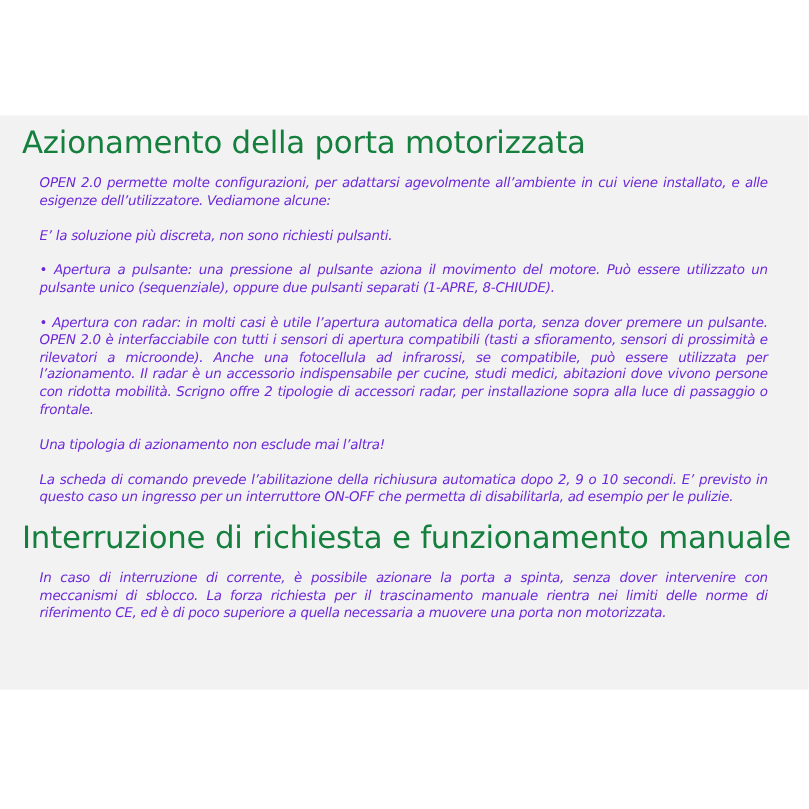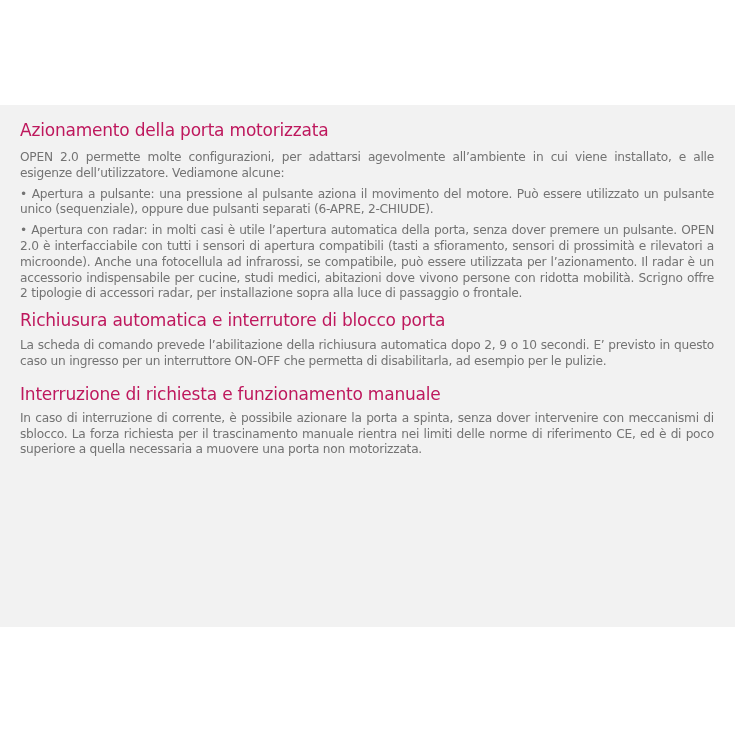--- a/index.html
+++ b/index.html
@@ -20,54 +20,56 @@
       top: 105px;
       width: 735px;
       height: 522px;
       background: #f2f2f2;
       box-sizing: border-box;
       padding: 12px 21px 0 20px;
     }
     h2 {
       margin: 0;
       font-weight: normal;
-      color: #be185d;
-      font-size: 17px;
+      color: #15803d;
+      font-size: 28px;
       line-height: 26px;
       letter-spacing: -0.2px;
       white-space: nowrap;
     }
     p {
-      margin: 0;
-      color: #737373;
+      margin: 16px;
+      color: #6d28d9;
       font-size: 12.2px;
       line-height: 15.8px;
       text-align: justify;
       letter-spacing: -0.25px;
       word-spacing: 0px;
+      font-style: italic;
     }
     .s1-title { margin-bottom: 7px; }
     .p-gap { margin-top: 5px; }
     .s2-title { margin-top: 5px; margin-bottom: 5px; }
     .s3-title { margin-top: 11px; margin-bottom: 4px; }
   </style>
 </head>
 <body>
 
 <div class="panel">
 
   <section>
     <h2 class="s1-title">Azionamento della porta motorizzata</h2>
     <p>OPEN 2.0 permette molte configurazioni, per adattarsi agevolmente all’ambiente in cui viene installato, e alle esigenze dell’utilizzatore. Vediamone alcune:</p>
-    <p class="p-gap">• Apertura a pulsante: una pressione al pulsante aziona il movimento del motore. Può essere utilizzato un pulsante unico (sequenziale), oppure due pulsanti separati (6-APRE, 2-CHIUDE).</p>
+    <p>E’ la soluzione più discreta, non sono richiesti pulsanti.</p>
+    <p class="p-gap">• Apertura a pulsante: una pressione al pulsante aziona il movimento del motore. Può essere utilizzato un pulsante unico (sequenziale), oppure due pulsanti separati (1-APRE, 8-CHIUDE).</p>
     <p class="p-gap">• Apertura con radar: in molti casi è utile l’apertura automatica della porta, senza dover premere un pulsante. OPEN 2.0 è interfacciabile con tutti i sensori di apertura compatibili (tasti a sfioramento, sensori di prossimità e rilevatori a microonde). Anche una fotocellula ad infrarossi, se compatibile, può essere utilizzata per l’azionamento. Il radar è un accessorio indispensabile per cucine, studi medici, abitazioni dove vivono persone con ridotta mobilità. Scrigno offre 2 tipologie di accessori radar, per installazione sopra alla luce di passaggio o frontale.</p>
+    <p class="p-gap">Una tipologia di azionamento non esclude mai l’altra!</p>
   </section>
 
   <section>
-    <h2 class="s2-title">Richiusura automatica e interrutore di blocco porta</h2>
     <p>La scheda di comando prevede l’abilitazione della richiusura automatica dopo 2, 9 o 10 secondi. E’ previsto in questo caso un ingresso per un interruttore ON-OFF che permetta di disabilitarla, ad esempio per le pulizie.</p>
   </section>
 
   <section>
     <h2 class="s3-title">Interruzione di richiesta e funzionamento manuale</h2>
     <p>In caso di interruzione di corrente, è possibile azionare la porta a spinta, senza dover intervenire con meccanismi di sblocco. La forza richiesta per il trascinamento manuale rientra nei limiti delle norme di riferimento CE, ed è di poco superiore a quella necessaria a muovere una porta non motorizzata.</p>
   </section>
 
 </div>
 

